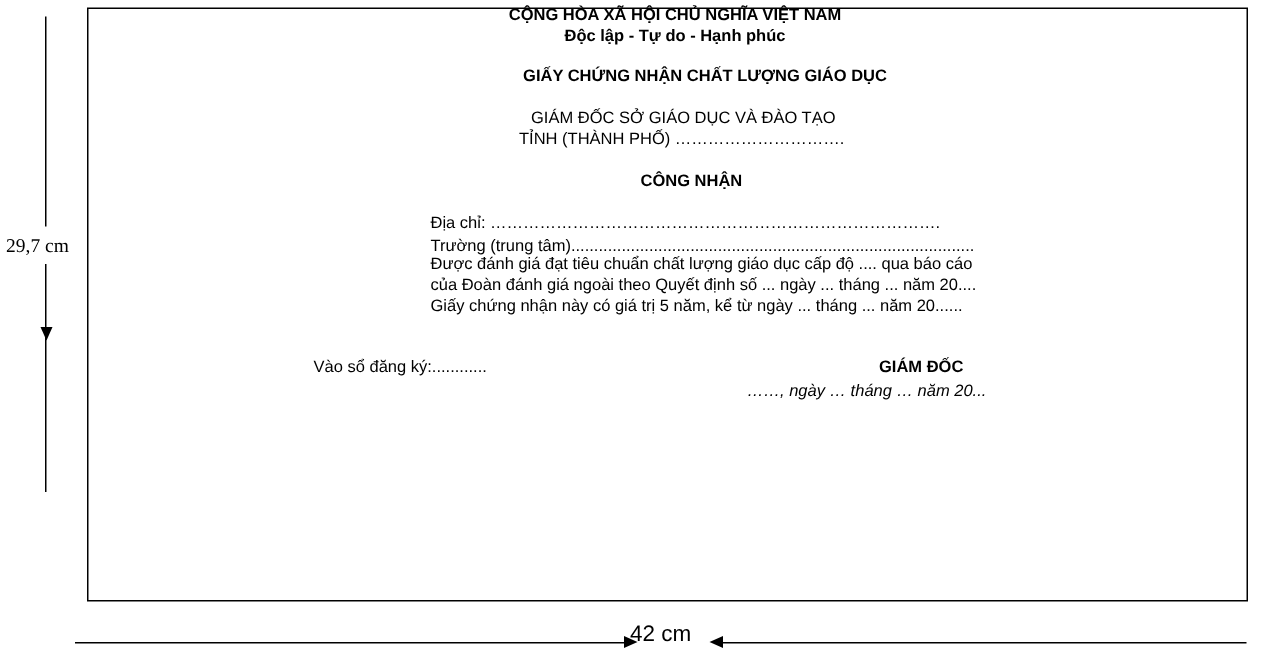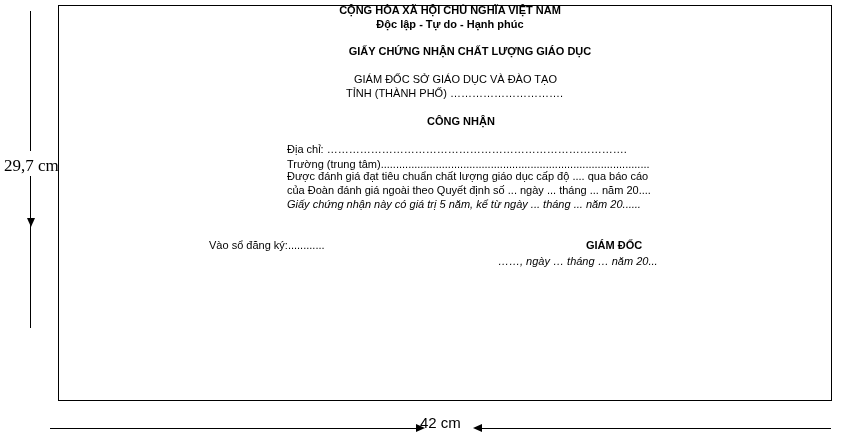--- a/index.html
+++ b/index.html
@@ -7,21 +7,21 @@
          font-family:"Liberation Sans", sans-serif; color:#000; }
   .abs { position:absolute; white-space:nowrap; }
   .frame { position:absolute; left:58px; top:5px; width:774px; height:396px;
            border:1px solid #000; box-sizing:border-box; }
   .c { text-align:center; }
   .b { font-weight:bold; }
   .i { font-style:italic;margin-top:29px; }
   .t12 { font-size:11px; line-height:14px; }
   .vline { position:absolute; left:30px; width:1px; background:#000; }
   .hline { position:absolute; height:1px; background:#000; }
-  .serif { font-family:"Liberation Serif", serif; font-size:17px; }
+  .serif { font-family:"Liberation Serif", serif; font-size:13px; }
 </style>
 </head>
 <body>
 
 <div class="vline" style="top:11px;height:140px;"></div>
 <div class="abs serif" style="left:4px;top:156px;">29,7 cm</div>
 <div class="vline" style="top:176px;height:152px;"></div>
 <div class="abs" style="left:27px;top:218px;width:0;height:0;border-left:4px solid transparent;border-right:4px solid transparent;border-top:9px solid #000;"></div>
 
 <div class="frame"></div>
@@ -33,21 +33,21 @@
 
 <div class="abs t12" style="left:354px;top:72px;">GIÁM ĐỐC SỞ GIÁO DỤC VÀ ĐÀO TẠO</div>
 <div class="abs t12" style="left:346px;top:86px;">TỈNH  (THÀNH PHỐ) ………………………….</div>
 
 <div class="abs b t12" style="left:427px;top:114px;">CÔNG NHẬN</div>
 
 <div class="abs t12" style="left:287px;top:141px;margin-top:16px;">Trường (trung tâm)........................................................................................</div>
 <div class="abs t12" style="left:287px;top:142px;">Địa chỉ: ……………………………………………………………………….</div>
 <div class="abs t12" style="left:287px;top:169px;">Được đánh giá đạt tiêu chuẩn chất lượng giáo dục cấp độ .... qua báo cáo</div>
 <div class="abs t12" style="left:287px;top:183px;">của Đoàn đánh giá ngoài theo Quyết định số ... ngày ... tháng ... năm 20....</div>
-<div class="abs t12" style="left:287px;top:197px;font-style:italic;">Giấy chứng nhận này có giá trị 5 năm, kể từ ngày ... tháng ... năm 20......</div>
+<div class="abs t12" style="left:287px;top:197px;">Giấy chứng nhận này có giá trị 5 năm, kể từ ngày ... tháng ... năm 20......</div>
 
 <div class="abs i t12" style="left:498px;top:225px;">……, ngày … tháng … năm 20...</div>
 <div class="abs t12" style="left:209px;top:238px;">Vào sổ đăng ký:............</div>
 <div class="abs b t12" style="left:586px;top:238px;">GIÁM ĐỐC</div>
 
 <div class="hline" style="left:50px;top:428px;width:370px;"></div>
 <div class="abs" style="left:416px;top:424px;width:0;height:0;border-top:4px solid transparent;border-bottom:4px solid transparent;border-left:9px solid #000;"></div>
 <div class="abs" style="left:420px;top:414px;font-size:15px;">42 cm</div>
 <div class="abs" style="left:473px;top:424px;width:0;height:0;border-top:4px solid transparent;border-bottom:4px solid transparent;border-right:9px solid #000;"></div>
 <div class="hline" style="left:481px;top:428px;width:350px;"></div>

